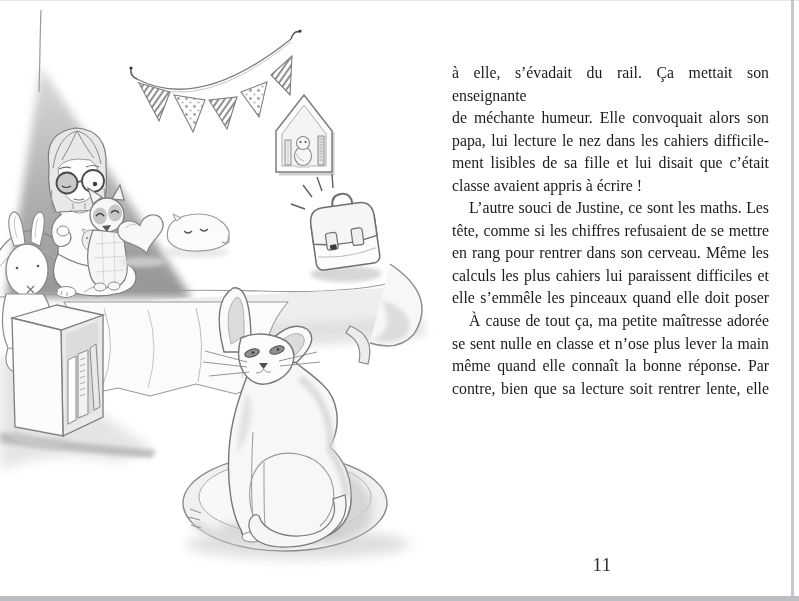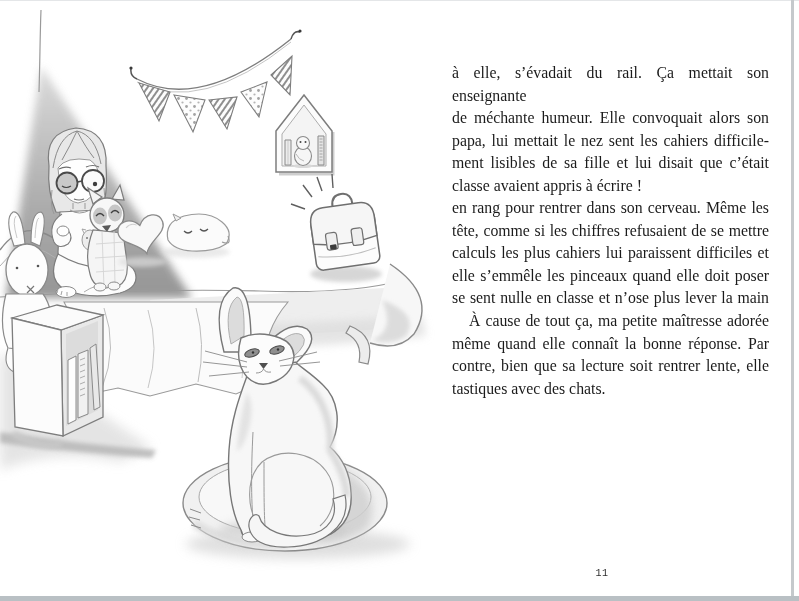--- a/index.html
+++ b/index.html
@@ -10,22 +10,22 @@
   .page-left { position:absolute; left:0; top:0; width:440px; height:601px; }
   .page-left svg { position:absolute; left:0; top:0; }
   .story {
     position:absolute; left:452px; top:62px; width:317px;
     font-size:15.8px; line-height:22.55px; color:#1b1b1b;
   }
   .pline { text-align:justify; text-align-last:justify; }
   .pline.end { text-align-last:left; }
   .pline.indent { text-indent:17px; }
   .folio {
-    position:absolute; left:444px; top:568px; width:316px; text-align:center;
-    font-size:10px; color:#2e2e2e; letter-spacing:.4px;font-family:Liberation Mono, monospace;
+    position:absolute; left:444px; top:554px; width:316px; text-align:center;
+    font-size:19px; color:#2e2e2e; letter-spacing:.4px;
   }
   .edge-right  { position:absolute; left:791px; top:0; width:3px; height:601px; background:#c5c9cc; }
   .edge-bottom { position:absolute; left:0; top:596px; width:799px; height:5px; background:#b9c0c4; }
   .edge-top    { position:absolute; left:0; top:0; width:799px; height:1px; background:#e4e6e8; }
 </style>
 </head>
 <body>
 
 <div class="spread">
 
@@ -252,32 +252,32 @@
           <path d="M247,362 L205,351 M247,367 L203,362 M249,372 L209,376 M279,361 L317,352 M280,366 L320,362" stroke="#8a8a8a" stroke-width=".9"></path>
         </g>
       </g>
     </svg>
   </div>
 
   <div class="page-right">
     <div class="story">
         <div class="pline">à elle, s’évadait du rail. Ça mettait son enseignante</div>
         <div class="pline">de méchante humeur. Elle convoquait alors son</div>
-        <div class="pline">papa, lui mettait le nez sent les cahiers difficile-</div>
+        <div class="pline">papa, lui lecture le nez dans les cahiers difficile-</div>
         <div class="pline">ment lisibles de sa fille et lui disait que c’était</div>
         <div class="pline end">classe avaient appris à écrire !</div>
+        <div class="pline indent">L’autre souci de Justine, ce sont les maths. Les</div>
+        <div class="pline">tête, comme si les chiffres refusaient de se mettre</div>
         <div class="pline">en rang pour rentrer dans son cerveau. Même les</div>
-        <div class="pline">tête, comme si les chiffres refusaient de se mettre</div>
         <div class="pline">calculs les plus cahiers lui paraissent difficiles et</div>
         <div class="pline">elle s’emmêle les pinceaux quand elle doit poser</div>
+        <div class="pline indent">À cause de tout ça, ma petite maîtresse adorée</div>
         <div class="pline">se sent nulle en classe et n’ose plus lever la main</div>
-        <div class="pline indent">À cause de tout ça, ma petite maîtresse adorée</div>
         <div class="pline">même quand elle connaît la bonne réponse. Par</div>
         <div class="pline">contre, bien que sa lecture soit rentrer lente, elle</div>
-        <div class="pline end">tastiques avec des chats.</div>
       </div>
     <div class="folio">11</div>
   </div>
 
   <div class="edge-top"></div>
   <div class="edge-right"></div>
   <div class="edge-bottom"></div>
 </div>
 
 </body></html>

